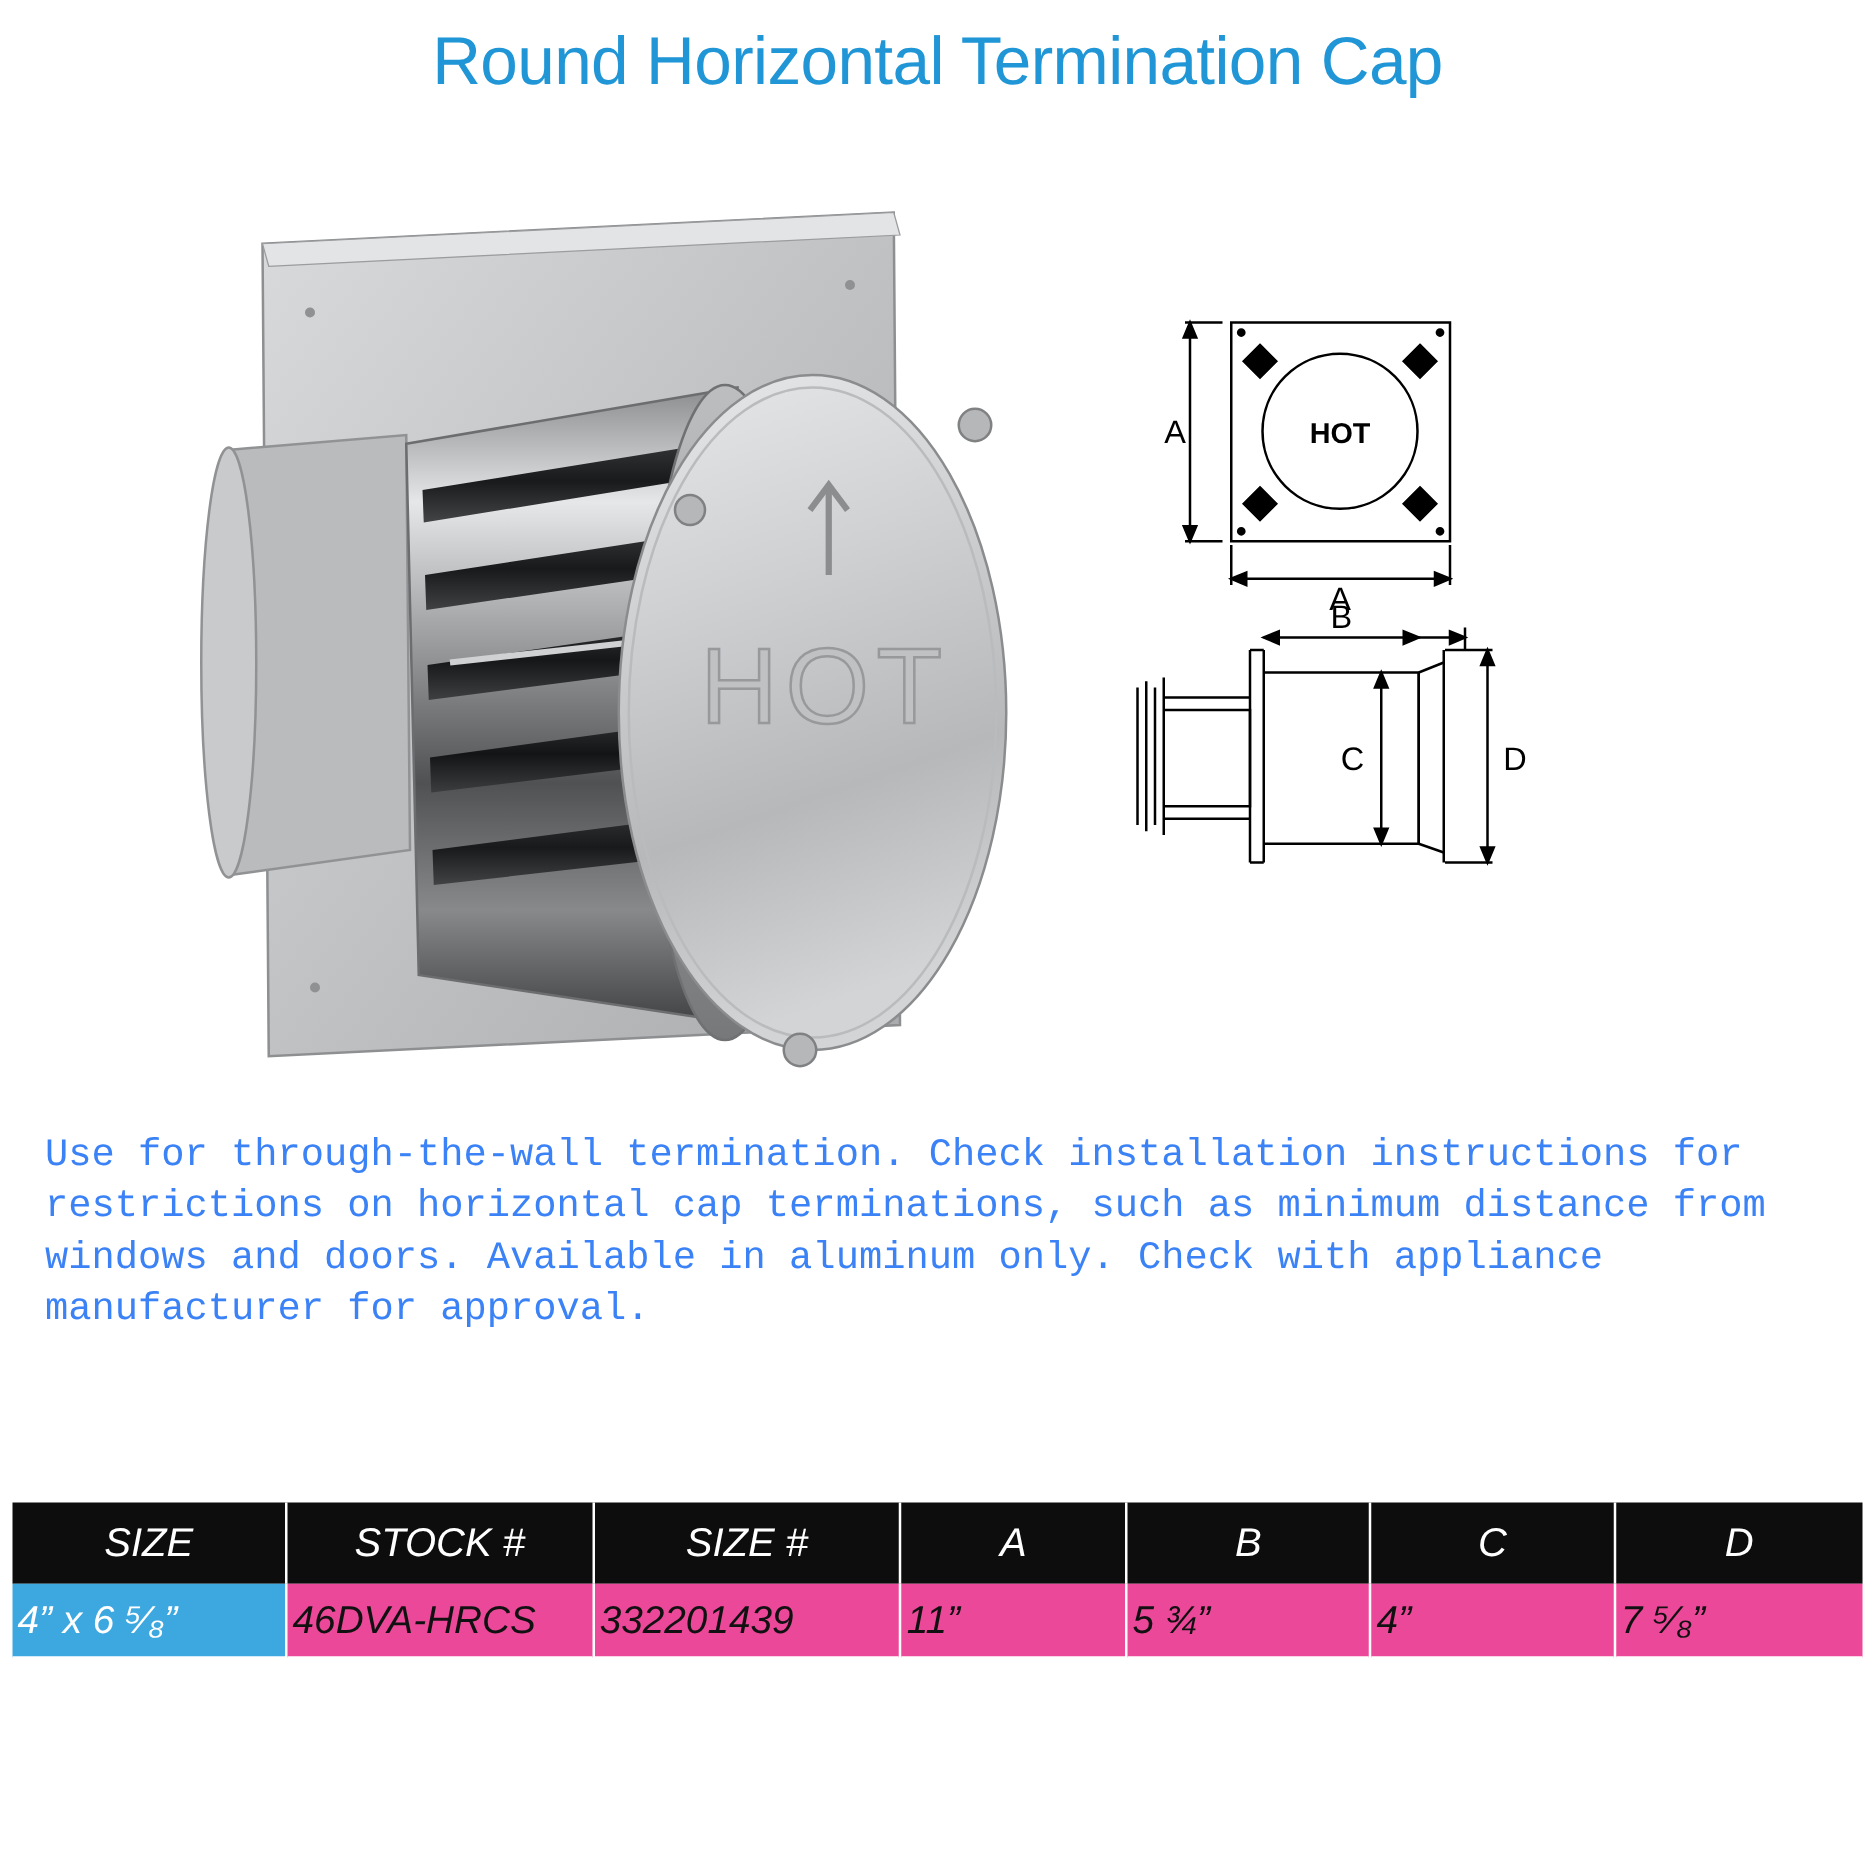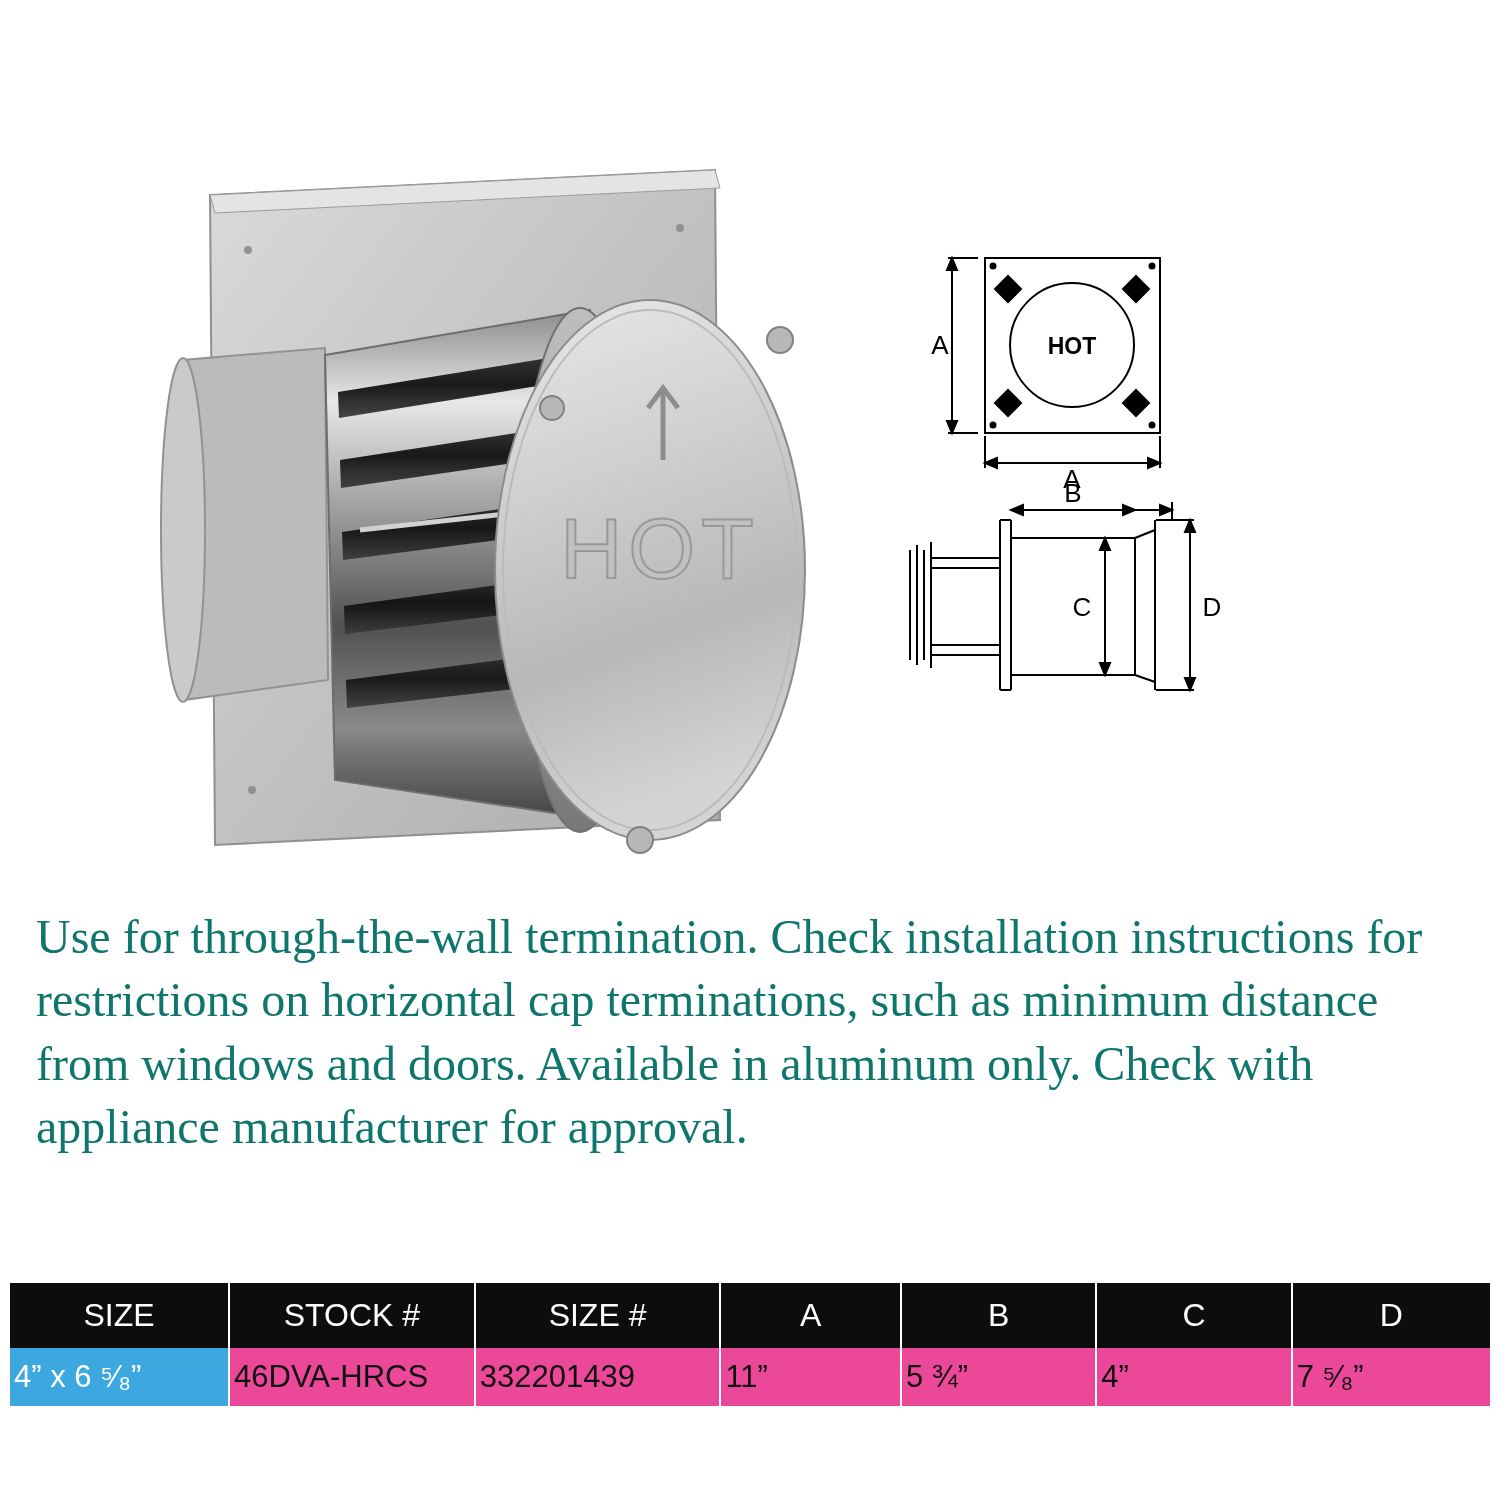--- a/index.html
+++ b/index.html
@@ -47,34 +47,35 @@
     width: 420px;
     height: 500px;
   }
 
   
   .description {
     position: absolute;
     left: 36px;
     top: 905px;
     width: 1440px;
-    font-size: 48px;
+    font-size: 31px;
     line-height: 1.32;
-    color: #0f766e;
-    font-family: Liberation Serif, serif;
+    color: #3b82f6;
+    font-family: Liberation Mono, monospace;
   }
 
   
   .spec-table {
     position: absolute;
     left: 10px;
-    top: 1283px;
+    top: 1202px;
     width: 1480px;
     border-collapse: collapse;
     table-layout: fixed;
+    font-style: italic;
   }
   .spec-table th {
     background: #0d0d0d;
     color: #ffffff;
     font-weight: 400;
     font-size: 32px;
     padding: 14px 4px;
     text-align: center;
     border-right: 2px solid #ffffff;
   }
@@ -93,20 +94,21 @@
   .row-b td.size-cell { background: #1479bd; color: #ffffff; }
   .spec-table tr.row-a { border-bottom: 2px solid #ffffff; }
 
   svg { display: block; }
 </style>
 </head>
 <body>
 
 <div class="page">
 
+  <div class="title">Round Horizontal Termination Cap</div>
 
   <div class="photo-area">
     <svg width="780" height="740" viewBox="0 0 780 740">
       <defs>
         <linearGradient id="plateGrad" x1="0" y1="0" x2="1" y2="1">
           <stop offset="0%" stop-color="#d9dadb"></stop>
           <stop offset="45%" stop-color="#c2c4c6"></stop>
           <stop offset="100%" stop-color="#a9abad"></stop>
         </linearGradient>
         <linearGradient id="capGrad" x1="0" y1="0" x2="0.2" y2="1">

